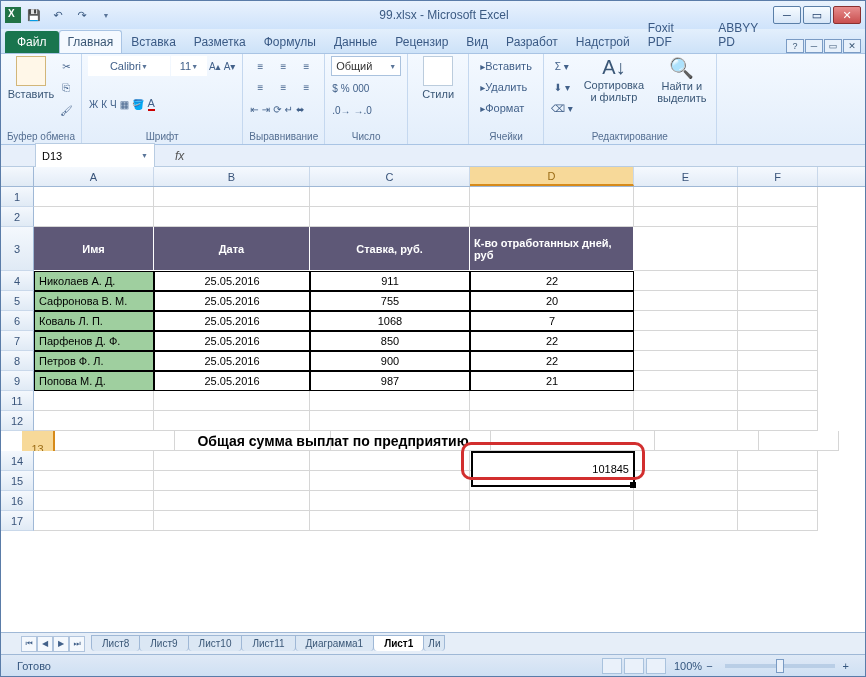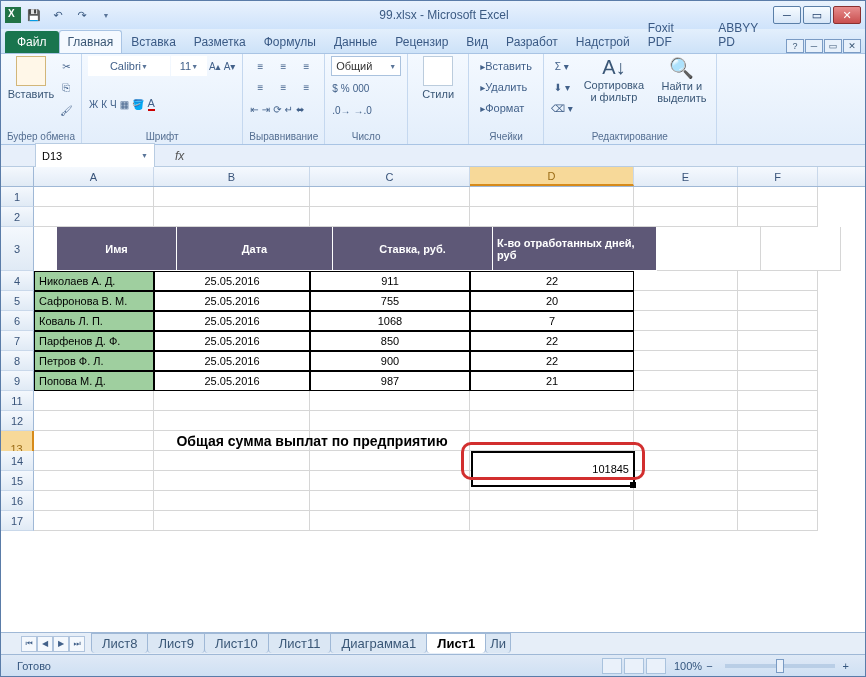--- a/index.html
+++ b/index.html
@@ -64,21 +64,21 @@
 
 
 .sel-ring{position:absolute;border:3px solid #d22f2f;border-radius:10px;pointer-events:none}
 .sel-cell{position:absolute;border:2px solid #000;background:#fff;display:flex;align-items:center;justify-content:flex-end;padding:0 4px;font-size:11px}
 .fill-handle{position:absolute;width:6px;height:6px;background:#000;right:-3px;bottom:-3px}
 
 
 .sheet-bar{height:22px;background:#e6eef8;border-top:1px solid #9fb8d6;display:flex;align-items:center;padding-left:20px}
 .nav-arr{display:flex;gap:0;margin-right:6px}
 .nav-arr span{width:16px;height:16px;border:1px solid #b0c4dd;background:#f4f8fd;display:flex;align-items:center;justify-content:center;font-size:8px;color:#42618a}
-.stab{padding:2px 10px;border:1px solid #9fb8d6;border-bottom:none;background:#dbe7f4;margin-right:-1px;font-size:13px;color:#3a5777;border-radius:0 0 4px 4px;transform:translateY(-1px)}
+.stab{padding:2px 10px;border:1px solid #9fb8d6;border-bottom:none;background:#dbe7f4;margin-right:-1px;font-size:10px;color:#3a5777;border-radius:0 0 4px 4px;transform:translateY(-1px)}
 .stab.active{background:#fff;font-weight:bold;color:#000}
 
 
 .status{height:22px;background:linear-gradient(#dfe9f6,#cfe0f3);border-top:1px solid #9fb8d6;display:flex;align-items:center;padding:0 16px;color:#35567e;font-size:11px}
 .status .sp{flex:1}
 .view-btn{width:20px;height:16px;border:1px solid #a9c2dd;background:#eaf1fa;margin-left:2px}
 .zoom-track{width:110px;height:4px;background:#b9cee6;margin:0 8px;position:relative}
 .zoom-thumb{position:absolute;width:8px;height:14px;background:#eaf1fa;border:1px solid #7a9bc4;left:50%;top:-5px;transform:translateX(-50%)}
 
 
@@ -287,21 +287,21 @@
           <div class="rh">2</div>
           <div class="cell wA"></div>
           <div class="cell wB"></div>
           <div class="cell wC"></div>
           <div class="cell wD"></div>
           <div class="cell wE"></div>
           <div class="cell wF"></div>
         </div>
         <div class="row" style="height: 44px;">
           <div class="rh" style="height: 44px;">3</div>
-          <div class="cell wA thdr" style="height: 44px; margin-left: 23px;">Имя</div>
+          <div class="cell wA thdr" style="height: 44px;">Имя</div>
           <div class="cell wB thdr" style="height: 44px;">Дата</div>
           <div class="cell wC thdr" style="height: 44px;">Ставка, руб.</div>
           <div class="cell wD thdr" style="height: 44px;">К-во отработанных дней, руб</div>
           <div class="cell wE" style="height: 44px;"></div>
           <div class="cell wF" style="height: 44px;"></div>
         </div>
         <div class="row">
           <div class="rh">4</div>
           <div class="cell wA name-col">Николаев А. Д.</div>
           <div class="cell wB data-col">25.05.2016</div>
@@ -367,21 +367,21 @@
         <div class="row">
           <div class="rh">12</div>
           <div class="cell wA"></div>
           <div class="cell wB"></div>
           <div class="cell wC"></div>
           <div class="cell wD"></div>
           <div class="cell wE"></div>
           <div class="cell wF"></div>
         </div>
         <div class="row" style="height: 20px;">
-          <div class="rh sel" style="height: 37px;">13</div>
+          <div class="rh sel" style="height: 37px; margin-left: 21px;">13</div>
           <div class="cell wA" style="height: 20px;"></div>
           <div class="cell wB" style="height: 20px; position: relative;">
             <div style="position: absolute; left: 0px; top: 0px; width: 316px; height: 20px; display: flex; align-items: center; justify-content: center; font-weight: bold; font-size: 14px;">Общая сумма выплат по предприятию</div>
           </div>
           <div class="cell wC" style="height: 20px;"></div>
           <div class="cell wD" style="height: 20px;"></div>
           <div class="cell wE" style="height: 20px;"></div>
           <div class="cell wF" style="height: 20px;"></div>
         </div>
         <div class="row">

